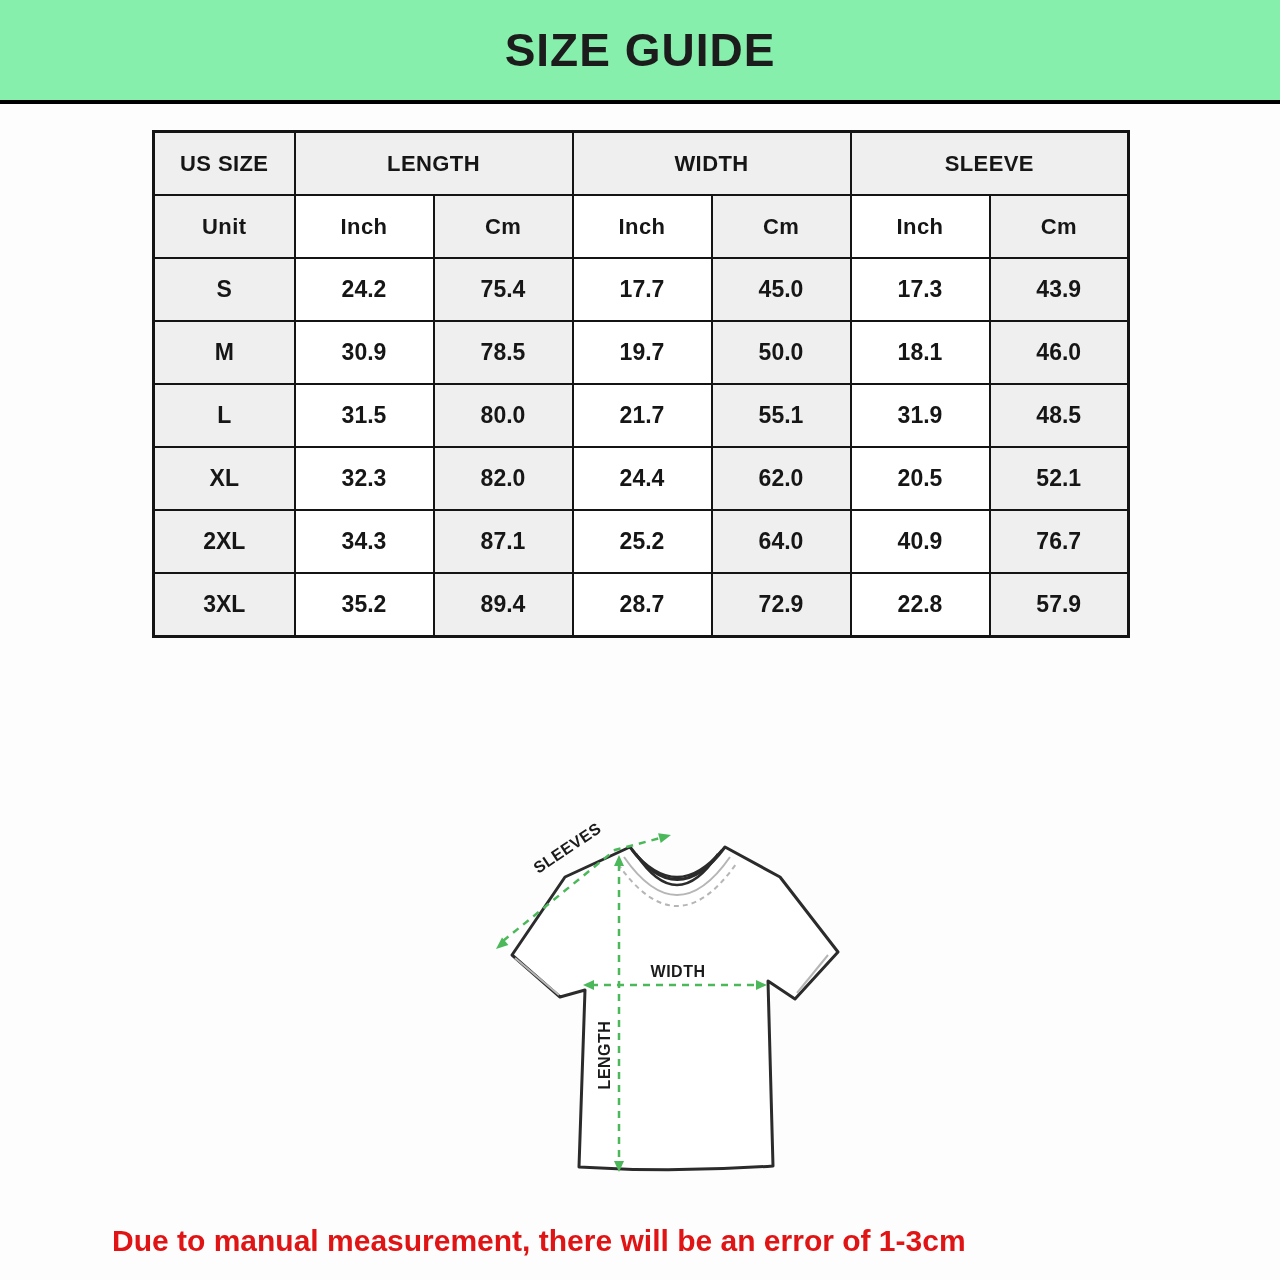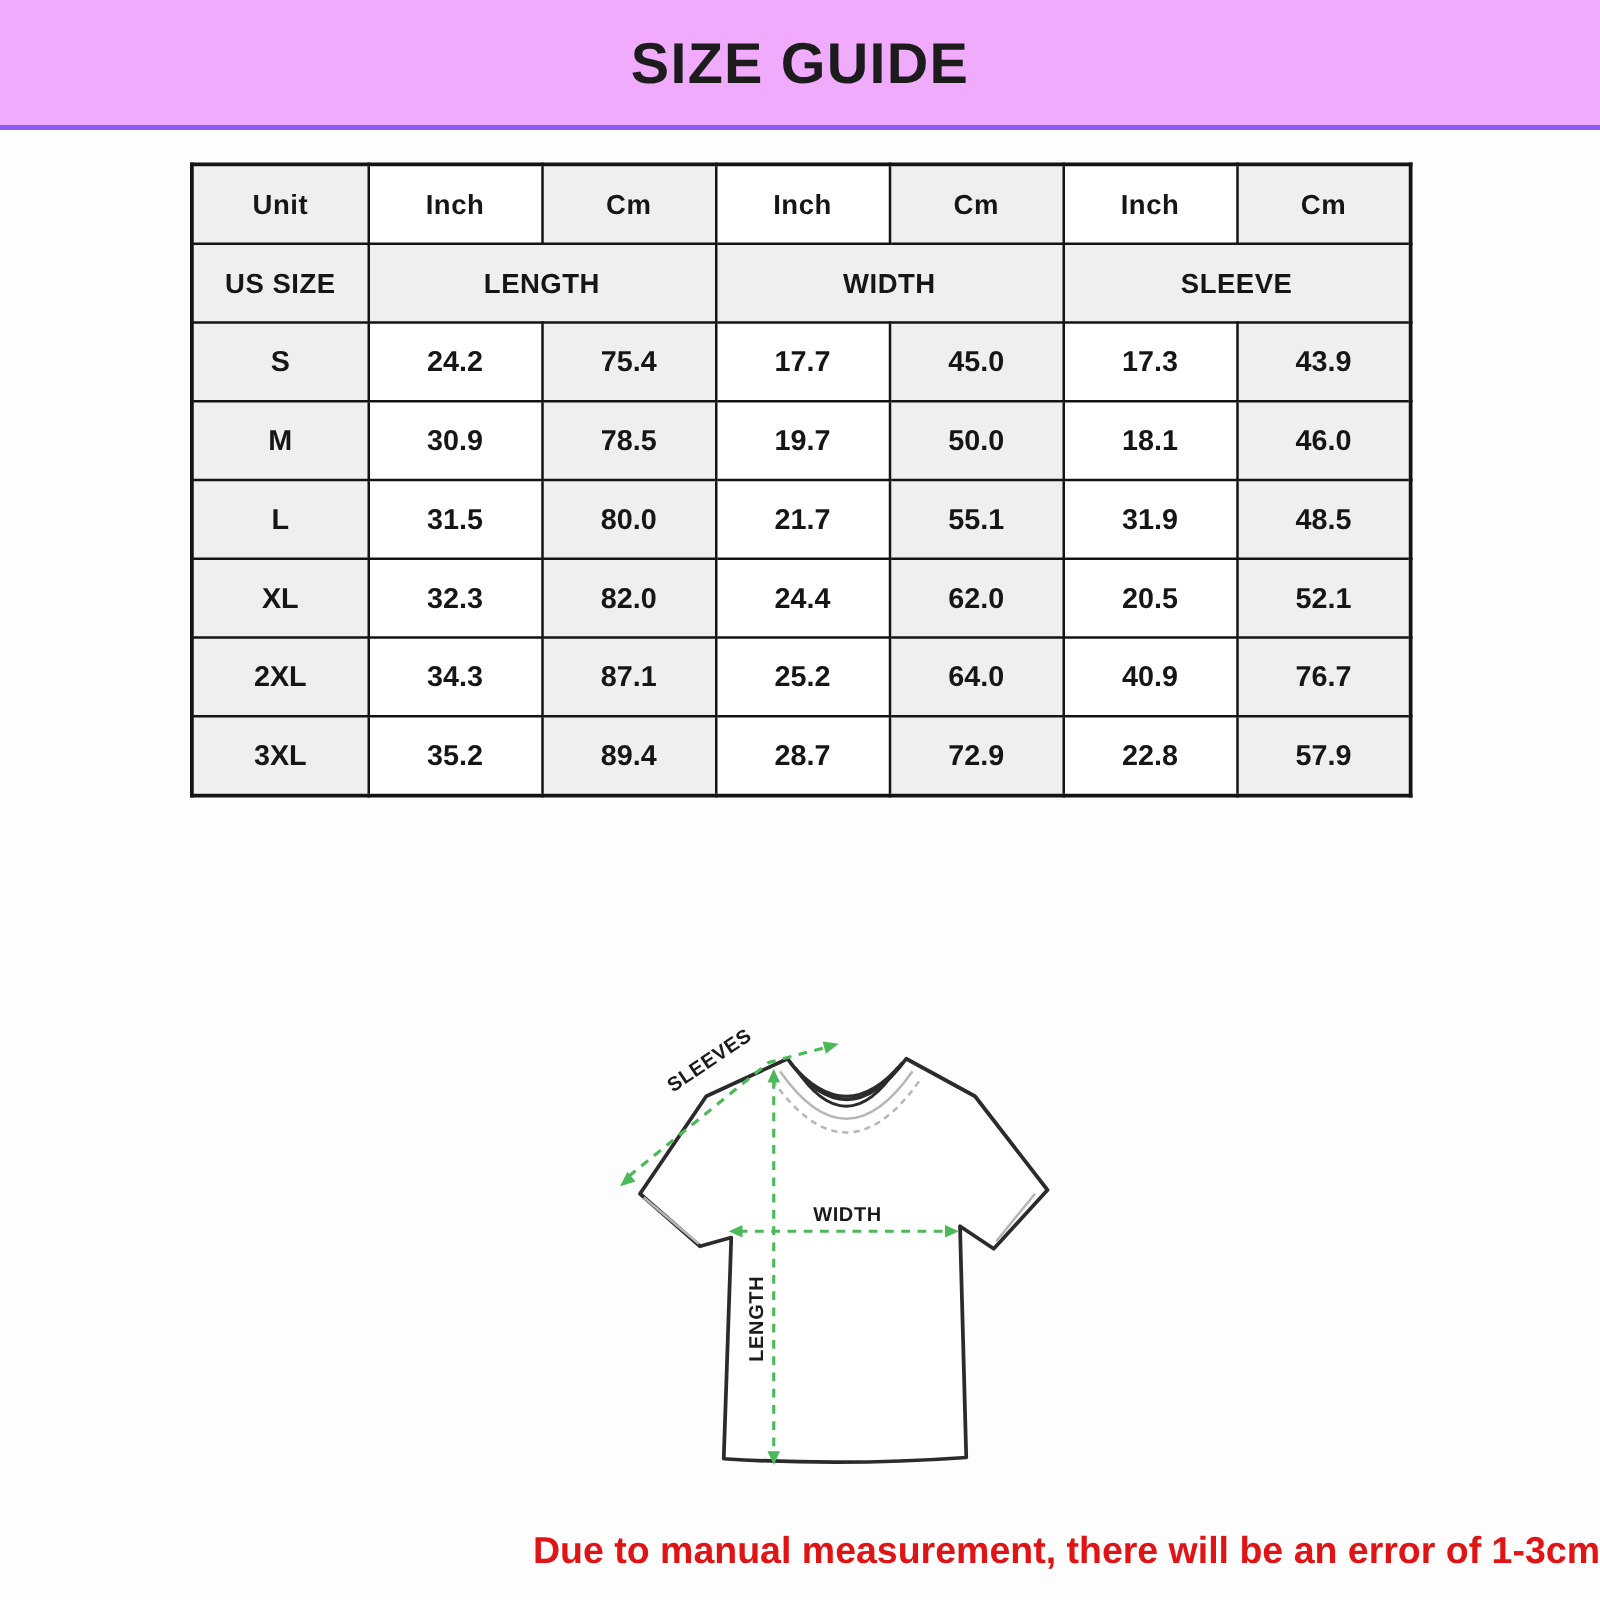--- a/index.html
+++ b/index.html
@@ -5,22 +5,22 @@
   html,body{margin:0;padding:0;}
   body{
     width:1280px;height:1280px;
     background:#fdfdfd;
     font-family:"Liberation Sans","DejaVu Sans",sans-serif;
     position:relative;
     overflow:hidden;
   }
   .banner{
     position:absolute;top:0;left:0;width:1280px;height:100px;
-    background:#f0abfc;
-    border-bottom:4px solid #8b5cf6;
+    background:#86efac;
+    border-bottom:4px solid #000000;
     display:flex;align-items:center;justify-content:center;
   }
   .banner h1{
     margin:0;font-size:46px;font-weight:bold;color:#1c1c1c;
     letter-spacing:1px;
   }
   table.size-table{
     position:absolute;left:152px;top:130px;width:975px;
     border-collapse:collapse;
     border:3px solid #141414;
@@ -39,21 +39,21 @@
   .c-white{background:#ffffff;}
   .diagram{
     position:absolute;left:460px;top:800px;width:460px;height:430px;
   }
   .diagram text{
     font-family:"Liberation Sans","DejaVu Sans",sans-serif;
     font-weight:bold;fill:#1b1b1b;font-size:16px;letter-spacing:0.5px;
   }
   .note{
     position:absolute;top:1224px;left:112px;width:1168px;
-    text-align:right;
+    text-align:left;
     font-size:30px;font-weight:bold;color:#e01414;
     margin:0;
   }
 </style>
 </head>
 <body>
 
 <div class="banner">
   <h1>SIZE GUIDE</h1>
 </div>
@@ -63,33 +63,33 @@
     <col style="width:141px">
     <col style="width:139px">
       <col style="width:139px">
     <col style="width:139px">
       <col style="width:139px">
     <col style="width:139px">
       <col style="width:139px">
   </colgroup>
   <thead>
     <tr>
+      <th class="c-gray">US SIZE</th>
+      <th class="c-gray" colspan="2">LENGTH</th>
+      <th class="c-gray" colspan="2">WIDTH</th>
+      <th class="c-gray" colspan="2">SLEEVE</th>
+    </tr>
+    <tr>
       <th class="c-gray">Unit</th>
       <th class="c-white">Inch</th>
       <th class="c-gray">Cm</th>
       <th class="c-white">Inch</th>
       <th class="c-gray">Cm</th>
       <th class="c-white">Inch</th>
       <th class="c-gray">Cm</th>
-    </tr>
-    <tr>
-      <th class="c-gray">US SIZE</th>
-      <th class="c-gray" colspan="2">LENGTH</th>
-      <th class="c-gray" colspan="2">WIDTH</th>
-      <th class="c-gray" colspan="2">SLEEVE</th>
     </tr>
   </thead>
   <tbody id="size-rows">
       <tr>
         <td class="c-gray">S</td>
         <td class="c-white">24.2</td>
         <td class="c-gray">75.4</td>
         <td class="c-white">17.7</td>
         <td class="c-gray">45.0</td>
         <td class="c-white">17.3</td>

